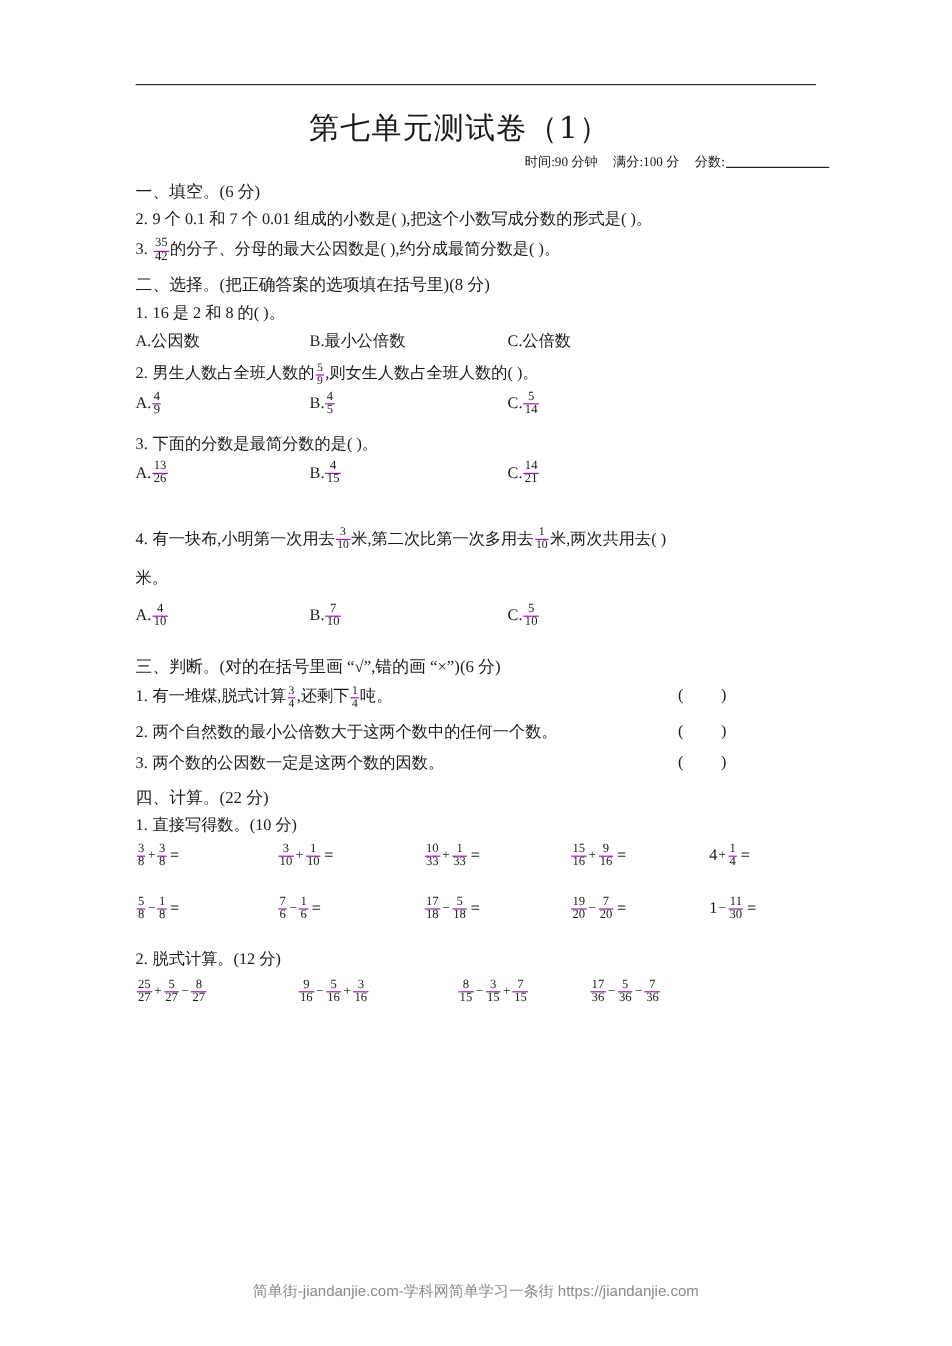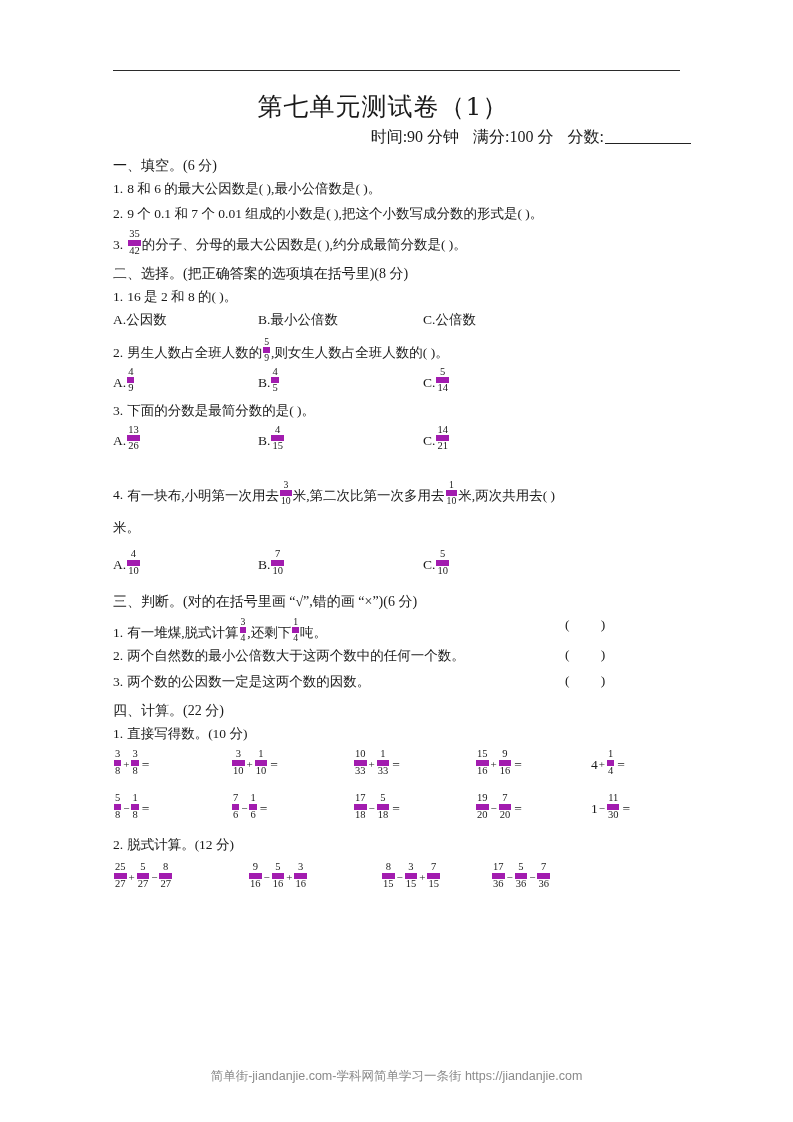--- a/index.html
+++ b/index.html
@@ -39,21 +39,21 @@
   .title {
     text-align: center;
     font-size: 25px;
     letter-spacing: 1px;
     margin: 0 0 4px 0;
     padding-right: 40px;
     font-family: "DejaVu Serif", "Liberation Serif", serif;
   }
   .subtitle {
     text-align: right;
-    font-size: 16px;
+    font-size: 11px;
     padding-right: 2px;
     margin-bottom: 9px;
     white-space: nowrap;
   }
   .subtitle .seg { margin-left: 10px; }
   .score-blank {
     display: inline-block;
     width: 86px;
     border-bottom: 1.3px solid #222;
     vertical-align: -2px;
@@ -92,21 +92,21 @@
   .frac {
     display: inline-block;
     vertical-align: -0.45em;
     text-align: center;
     line-height: 1.02;
     margin: 0 1px;
     font-size: 0.78em;
   }
   .frac .num {
     display: block;
-    border-bottom: 6px solid #a21caf;
+    border-bottom: 1px solid #a21caf;
     padding: 0 1px;
   }
   .frac .den {
     display: block;
     padding: 0 1px;
   }
   .frac.small { font-size: 0.72em; }
 
   
   .tf-row {
@@ -179,23 +179,20 @@
     <div class="title">第七单元测试卷（1）</div>
 
     <div class="subtitle">
       <span class="seg">时间:90 分钟</span>
       <span class="seg">满分:100 分</span>
       <span class="seg">分数:</span><span class="score-blank"></span>
     </div>
 
     <div class="sec-head">一、填空。(6 分)</div>
 
-    <div class="q">
-      <span class="qnum">1.</span><span>8 和 6 的最大公因数是(      ),最小公倍数是(      )。</span>
-    </div>
 
     <div class="q">
       <span class="qnum">2.</span><span>9 个 0.1 和 7 个 0.01 组成的小数是(      ),把这个小数写成分数的形式是(      )。</span>
     </div>
 
     <div class="q">
       <span class="qnum">3.</span><span class="frac"><span class="num">35</span><span class="den">42</span></span><span>的分子、分母的最大公因数是(      ),约分成最简分数是(      )。</span>
     </div>
 
     <div class="sec-head">二、选择。(把正确答案的选项填在括号里)(8 分)</div>

